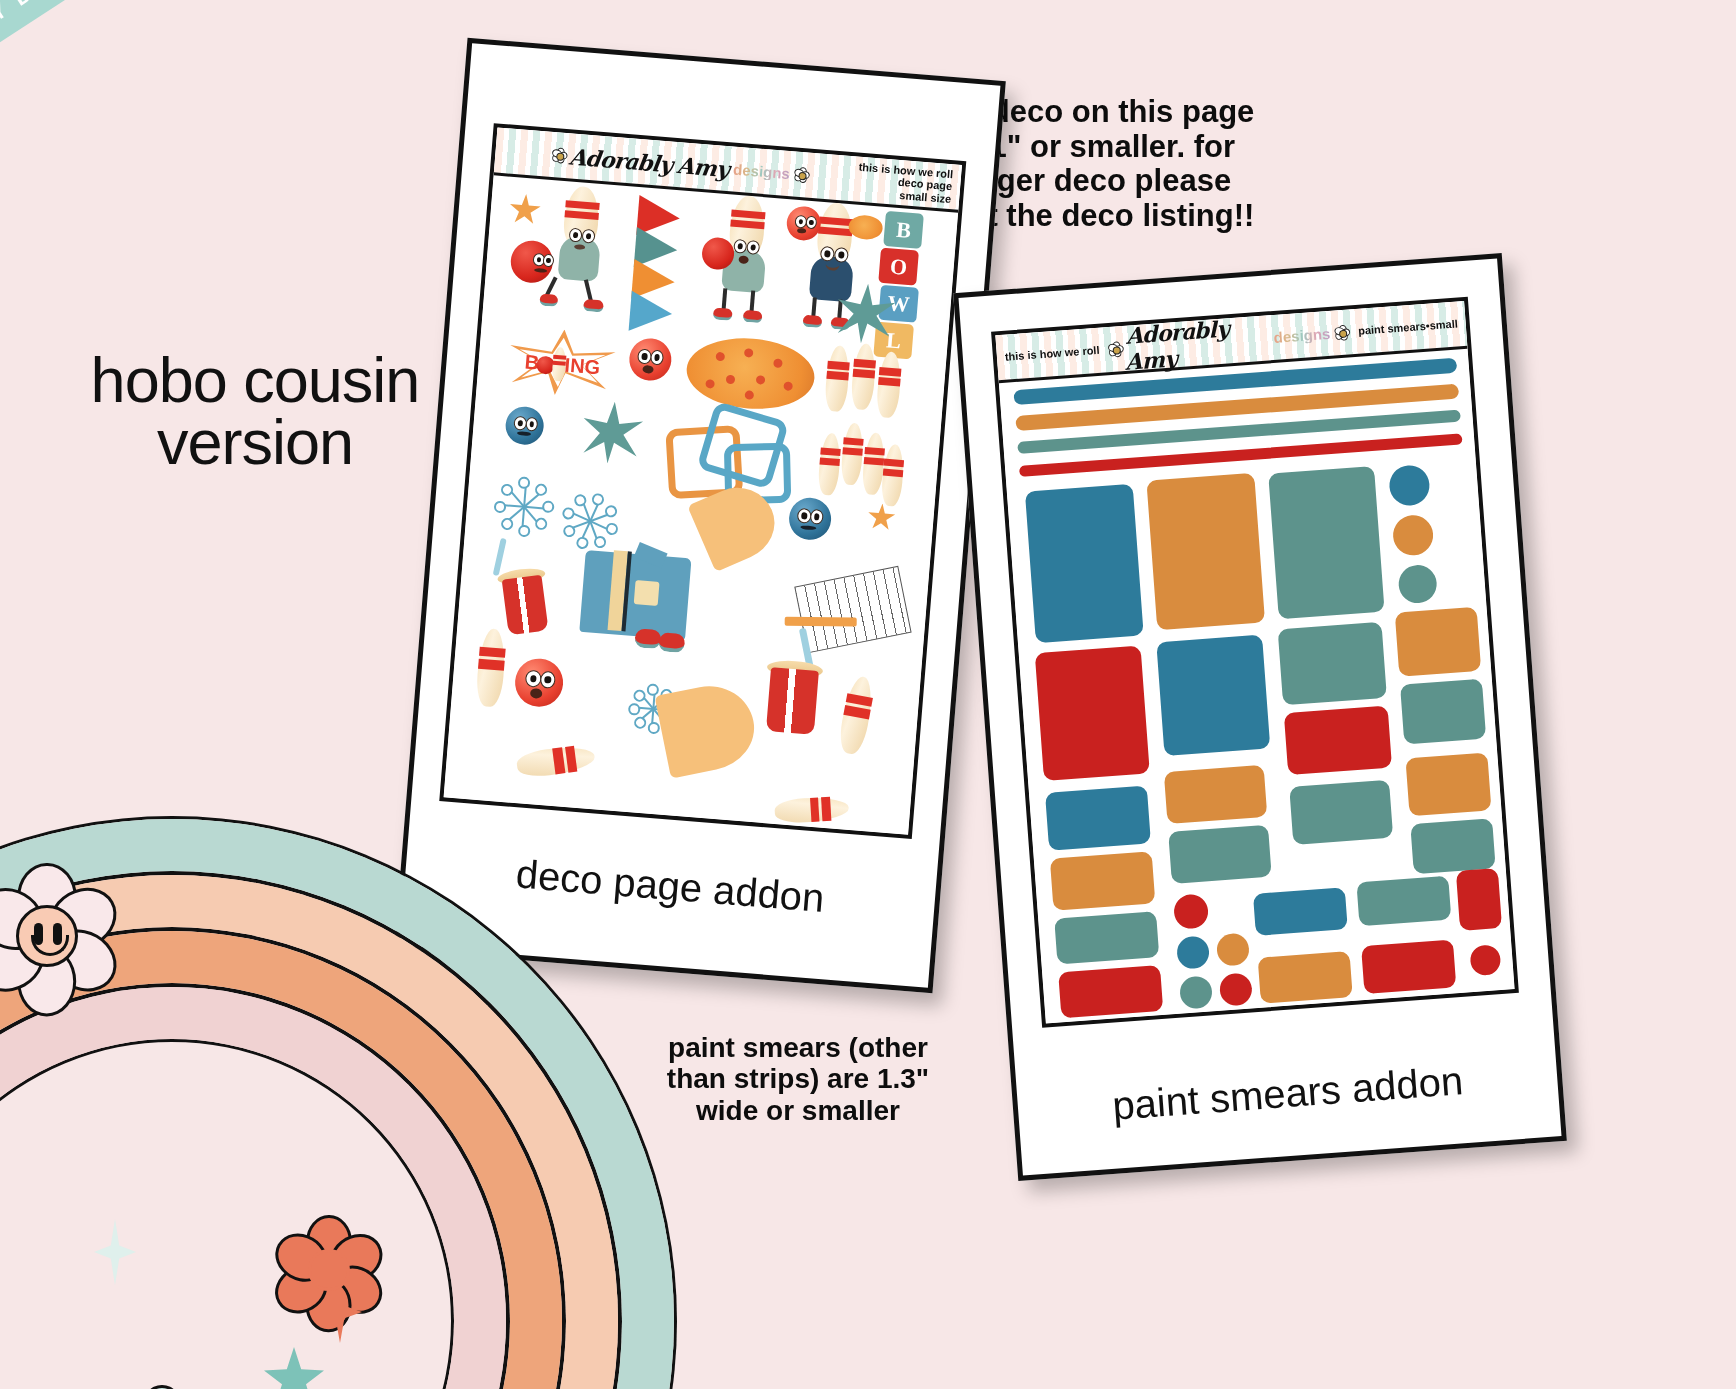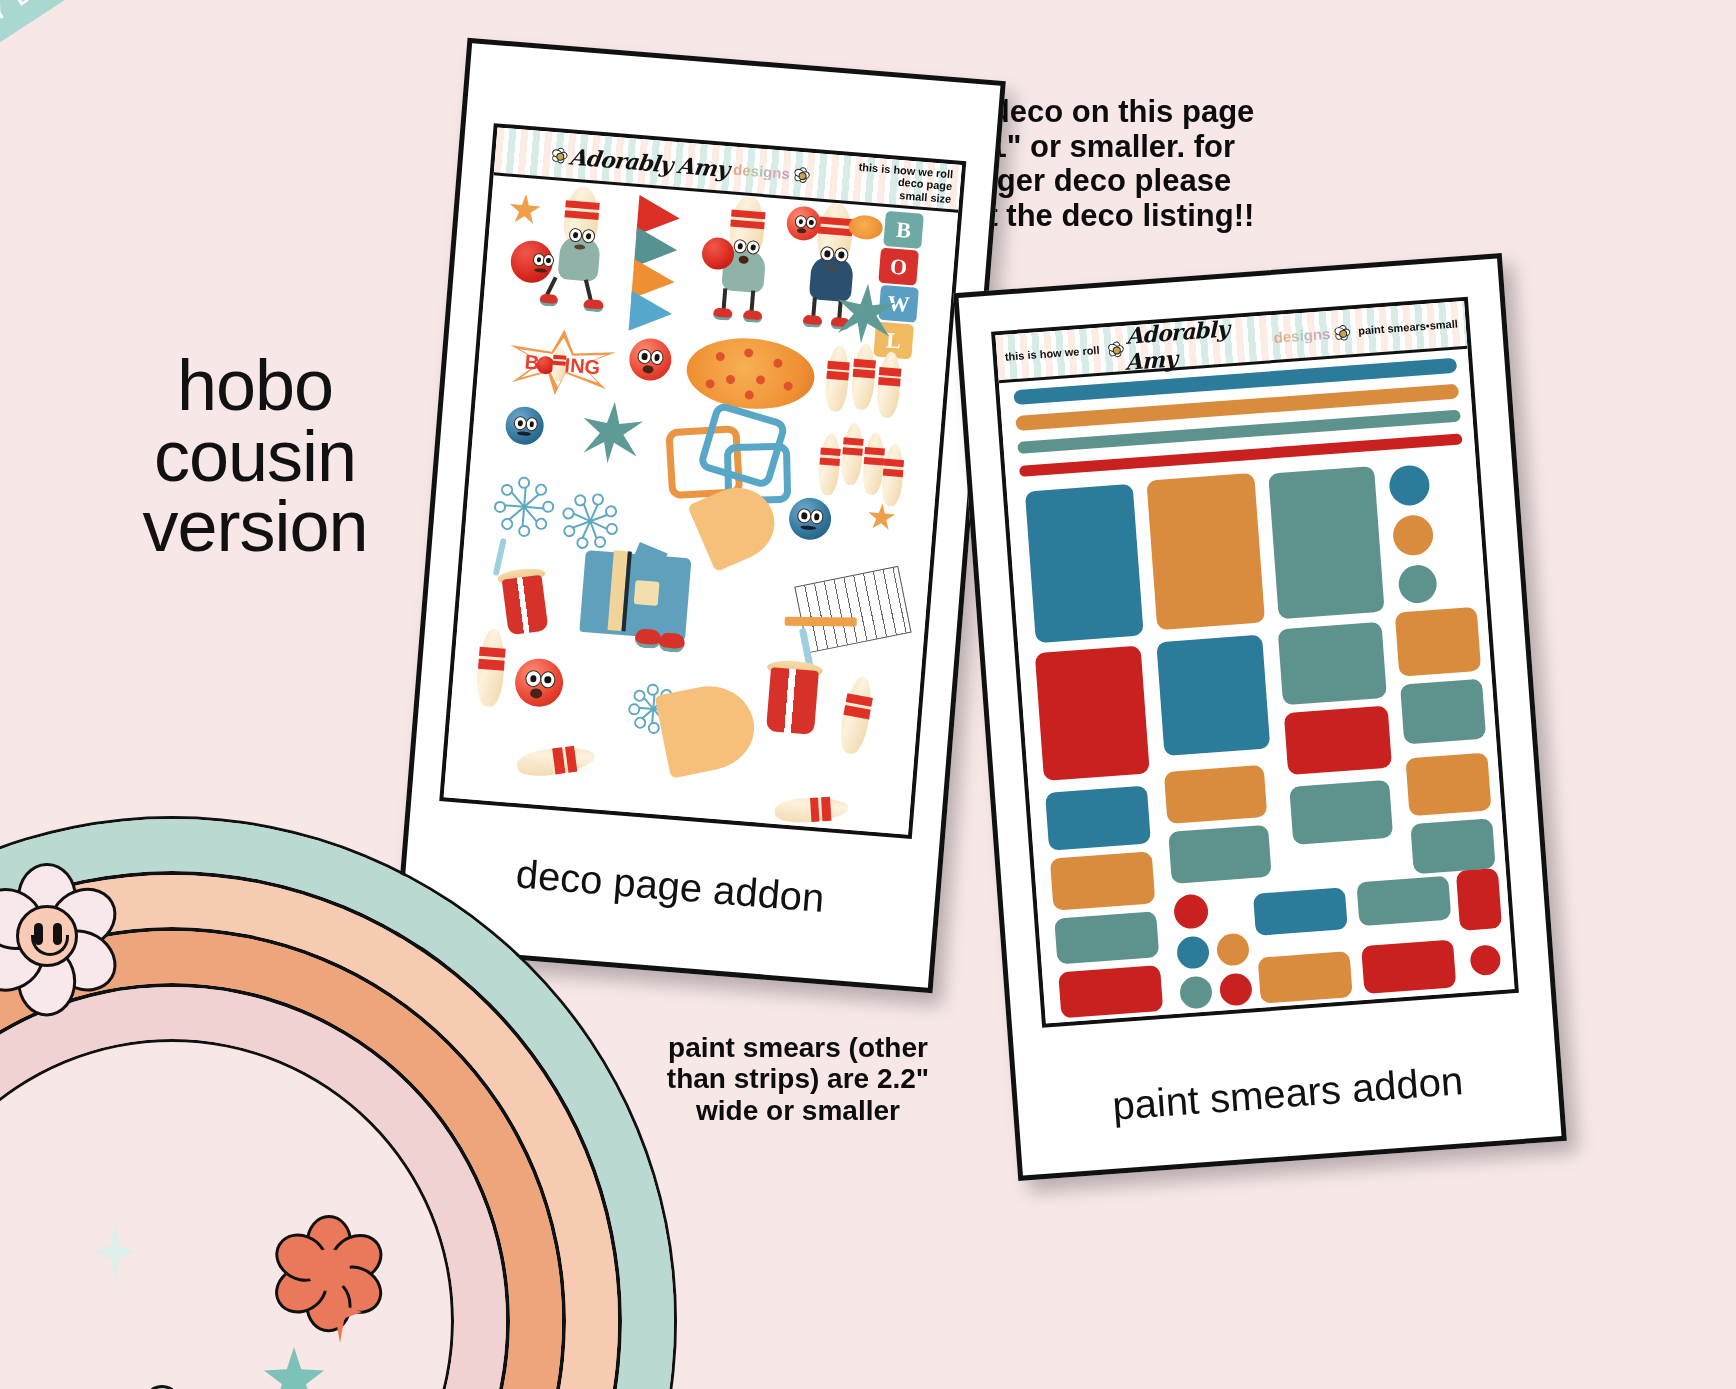--- a/index.html
+++ b/index.html
@@ -28,21 +28,21 @@
     background:#a8d8d0;
     width:1100px;height:52px;
     left:-300px;top:180px;
     transform:rotate(-33deg);
     transform-origin:left center;
   }
 
   
   .headline{
     position:absolute;left:70px;top:350px;width:370px;
-    font-size:72px;line-height:0.98;font-weight:400;color:#111;
+    font-size:63px;line-height:0.98;font-weight:400;color:#111;
     letter-spacing:-1px;text-align:center;
   }
 
   
   .note{
     position:absolute;color:#0d0d0d;font-weight:700;text-align:center;
     line-height:1.12;
   }
   .note-sheetsize{right:28px;top:14px;font-size:31px;}
   .note-deco{left:930px;top:95px;width:330px;font-size:31px;}
@@ -220,21 +220,21 @@
   <div class="ribbon ribbon-1">
     
   </div>
   <div class="ribbon ribbon-2">
     <span>AD♡RABLY AMY DESIGNS• AD♡RABLY AMY DESIGNS • AD</span>
   </div>
 
   <div class="headline">hobo cousin version</div>
 
   <div class="note note-deco">the deco on this page is 1" or smaller. for larger deco please visit the deco listing!!</div>
-  <div class="note note-smears">paint smears (other than strips) are 2.2" wide or smaller</div>
+  <div class="note note-smears">paint smears (other than strips) are 1.3" wide or smaller</div>
 
   <div class="polaroid" id="polaroid-deco">
     <div class="pol-inner">
       <div class="sheet">
 
         <div class="sheet-header">
           <div class="hdr-left"></div>
           <div class="hdr-logo">
             <span class="daisy">
               <i style="transform:rotate(0deg)"></i>

